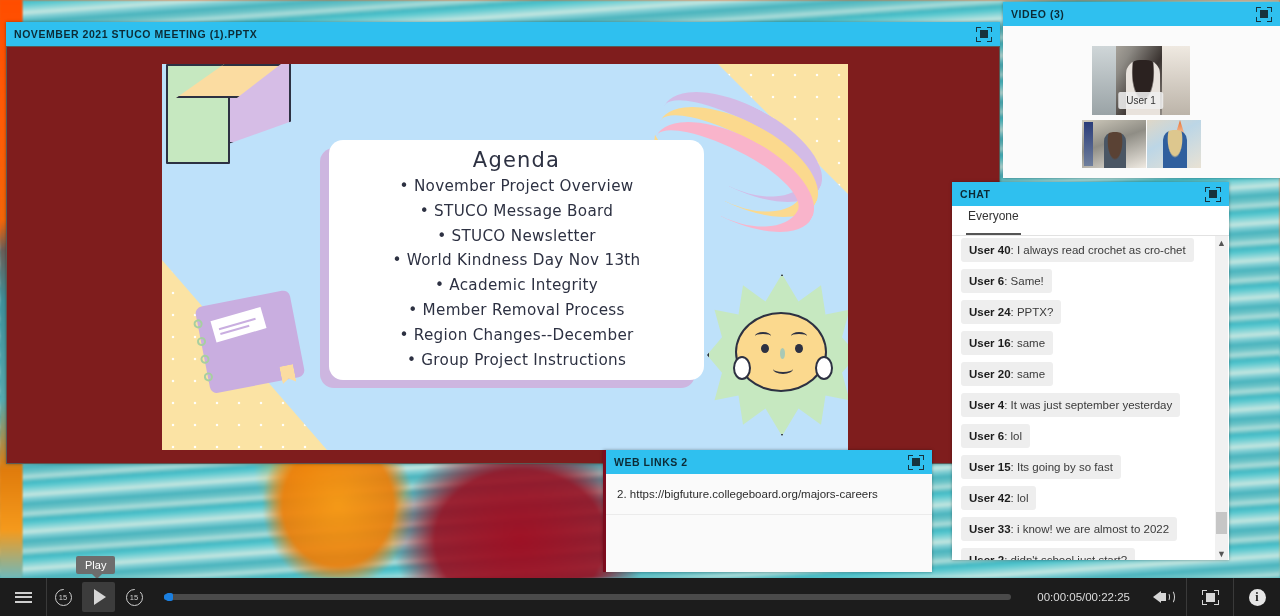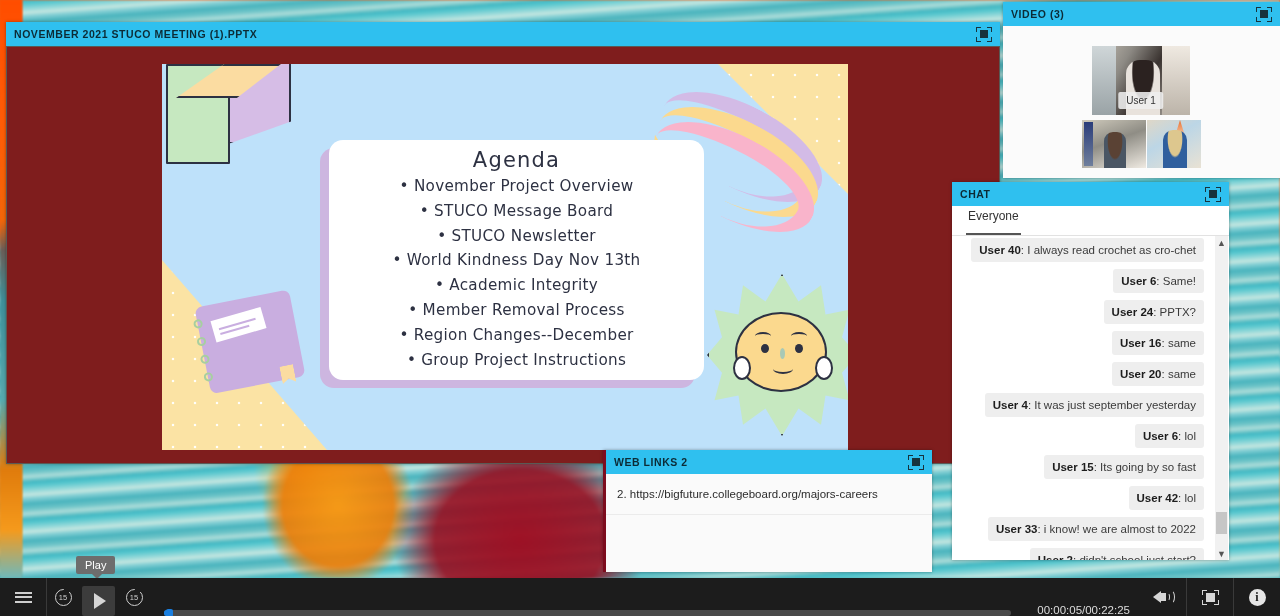--- a/index.html
+++ b/index.html
@@ -242,21 +242,21 @@
     cursor: pointer;
   }
   #chat-scroll { position: absolute; left: 0; top: 54px; width: 277px; height: 324px; overflow: hidden; background: #fff; }
   #chat-list { position: absolute; left: 6px; top: 2px; width: 246px; }
   .msg {
     display: inline-block; background: #eeeeee; border-radius: 3px;
     padding: 5px 8px; margin: 0 0 7px 3px; font-size: 11.5px; color: #3a3a3a;
     line-height: 14px; max-width: 236px;
   }
   .msg b { font-weight: bold; color: #1d1d1d; }
-  .msg-row { display: block; text-align: right; }
+  .msg-row { display: block; }
   
   #chat-sb { position: absolute; right: 1px; top: 54px; width: 13px; height: 324px; background: #f1f1f1; }
   .sb-arrow { position: absolute; left: 0; width: 13px; height: 13px; color: #555; font-size: 9px;
     display: flex; align-items: center; justify-content: center; cursor: pointer; }
   .sb-arrow.up { top: 0; } .sb-arrow.down { bottom: 0; }
   #chat-sb-thumb { position: absolute; left: 1px; width: 11px; height: 22px; bottom: 26px; background: #c6c6c6; cursor: pointer; }
 
   
   #weblinks { left: 603px; top: 450px; width: 329px; height: 122px; background: #fafafa; border-left: 3px solid #7d0c1e; }
   .wl-row {
@@ -271,21 +271,21 @@
   }
   #tooltip::after {
     content: ""; position: absolute; left: 16px; bottom: -5px;
     border-left: 5px solid transparent; border-right: 5px solid transparent;
     border-top: 5px solid #6d6d6d;
   }
 
   
   #controls {
     position: absolute; left: 0; bottom: 0; width: 1280px; height: 38px;
-    background: #1c1c1c; display: flex; align-items: flex-end;
+    background: #1c1c1c; display: flex; align-items: center;
   }
   .ctrl-div { width: 1px; height: 38px; background: #3a3a3a; }
   .ctrl-btn { display: flex; align-items: center; justify-content: center; cursor: pointer; }
   #hamburger { width: 46px; height: 38px; }
   #hamburger span { display: block; width: 17px; height: 2px; background: #cfcfcf; margin: 2.5px 0; }
   .skip { width: 32px; height: 38px; position: relative; }
   .skip .circ {
     width: 17px; height: 17px; border: 1.6px solid #cfcfcf; border-radius: 50%;
     display: flex; align-items: center; justify-content: center;
     font-size: 7.5px; color: #cfcfcf; position: relative;

